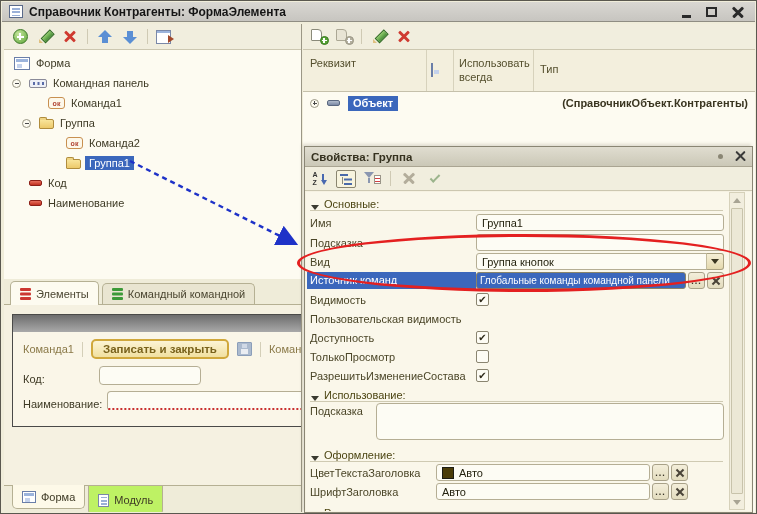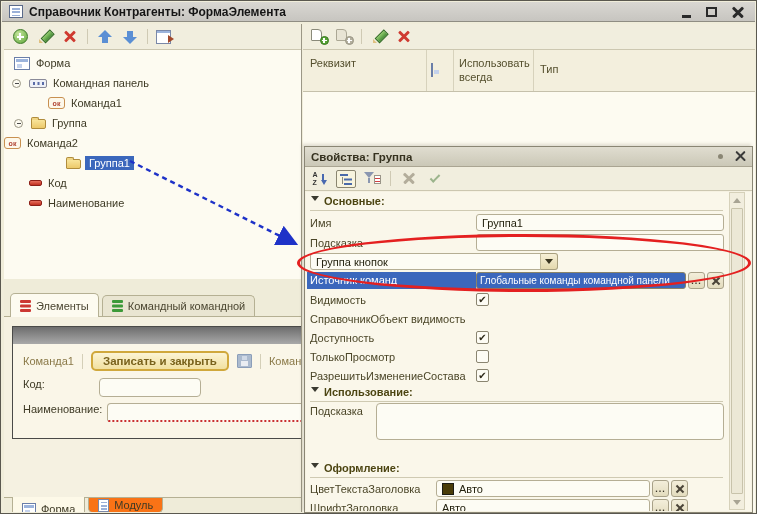--- a/index.html
+++ b/index.html
@@ -59,44 +59,44 @@
 .ic-form::before{content:"";position:absolute;left:1px;top:1px;right:1px;height:3px;background:#9cb4dc}
 .ic-form::after{content:"";position:absolute;left:2px;top:6px;width:5px;height:4px;background:#c4d2ec}
 .ic-cmdbar{width:18px;height:9px;border:1px solid #8a8a98;border-radius:2px;background:#eef0f6;position:relative;flex:none}
 .ic-cmdbar::before{content:"";position:absolute;left:2.5px;top:2.5px;width:2.6px;height:2.6px;background:#5a6ca8;box-shadow:4.5px 0 #5a6ca8,9px 0 #5a6ca8}
 .ic-ok{width:17px;height:12px;border:1px solid #c89050;border-radius:3px;background:#fdf8ea;color:#b04232;font-size:7px;font-weight:bold;display:flex;align-items:center;justify-content:center;flex:none;line-height:1}
 .ic-ok::before{content:"ок"}
 .ic-folder{width:15px;height:10px;background:linear-gradient(#f8e49a,#ecc96a);border:1px solid #b08c3c;border-radius:1px 2px 2px 1px;position:relative;flex:none;margin-top:2px}
 .ic-folder::before{content:"";position:absolute;top:-3px;left:-1px;width:6px;height:2px;background:#f0d584;border:1px solid #b08c3c;border-bottom:none;border-radius:2px 2px 0 0}
 .ic-attr{width:13px;height:6px;background:linear-gradient(#e8705e,#c03020);border:1px solid #8e2018;border-radius:2px;flex:none}
 
-.tabs{height:38px;background:#efecd9;display:flex;align-items:flex-end;padding-left:6px;gap:3px;border-bottom:1px solid #b5b093}
+.tabs{height:26px;background:#efecd9;display:flex;align-items:flex-end;padding-left:6px;gap:3px;border-bottom:1px solid #b5b093}
 .tab{height:21px;display:flex;align-items:center;gap:5px;padding:0 9px;border:1px solid #b5b093;border-bottom:none;border-radius:5px 5px 0 0;background:#e9e5d1;color:#4a4530}
 .tab.active{background:#fdfbf0;height:24px;margin-bottom:-1px}
 .btabs{height:27px;background:#efecd9;border-top:1px solid #b5b093;display:flex;align-items:flex-start;padding-left:8px;gap:3px}
-.btab{height:15px;border:1px solid #b5b093;border-top:none;border-radius:0 0 5px 5px;background:#f97316;display:flex;align-items:center;gap:5px;padding:0 9px}
+.btab{height:29px;border:1px solid #b5b093;border-top:none;border-radius:0 0 5px 5px;background:#bef264;display:flex;align-items:center;gap:5px;padding:0 9px}
 .btab.active{background:#fdf9e8;height:24px;margin-top:-1px}
 .ic-stack{width:11px;height:12px;position:relative;flex:none}
 .ic-stack::before{content:"";position:absolute;left:0;right:0;top:0;height:3px;border-radius:1px}
 .ic-stack.red::before{background:#cc3832;box-shadow:0 4.5px #cc3832,0 9px #cc3832}
 .ic-stack.green::before{background:#3c9a38;box-shadow:0 4.5px #3c9a38,0 9px #3c9a38}
 .ic-doc{width:11px;height:13px;background:#fff;border:1px solid #7a88a8;position:relative;flex:none}
 .ic-doc::before{content:"";position:absolute;left:1.5px;top:2px;right:1.5px;height:8px;background:repeating-linear-gradient(#9ab0d8 0 1.4px,#fff 1.4px 3.2px)}
 
 .preview{height:180px;background:#f5f1e1;position:relative;overflow:hidden}
 .pv-box{position:absolute;left:8px;top:9px;width:352px;height:113px;border:1px solid #4a4a48;background:#faf6e8}
 .pv-titlebar{height:17px;background:linear-gradient(#6d6d6d,#a9a9a9)}
 .pv-cmdbar{display:flex;align-items:center;gap:8px;padding:7px 10px 3px;white-space:nowrap}
 .pv-cmd{color:#8a7948}
 .pv-save{border:2px solid #d0a83c;border-radius:5px;background:linear-gradient(#fcf4d4,#f1e0a0);padding:2px 10px;font-weight:bold;color:#79621c;font-size:11.5px}
 .pv-sep{width:1px;height:15px;background:#d4cfb8;flex:none}
 .ic-floppy{width:15px;height:14px;background:#a3b4cc;border:1px solid #8095b4;position:relative;border-radius:1px;flex:none;opacity:.9}
 .ic-floppy::before{content:"";position:absolute;left:3px;bottom:1px;width:7px;height:5px;background:#e9edf4}
 .ic-floppy::after{content:"";position:absolute;left:4px;top:1px;width:5px;height:4px;background:#ccd6e6}
-.pv-row{display:flex;align-items:flex-start;padding:4px 10px 2px}
+.pv-row{display:flex;align-items:flex-end;padding:4px 10px 2px}
 .pv-input{height:19px;border:1px solid #b5ae94;border-radius:4px;background:#fdfcf4}
 .pv-input.flagged{border-bottom:2px dotted #c93030;border-radius:4px 4px 2px 2px}
 
 .rp-header{position:relative;height:42px;background:#f3efdd;border-bottom:1px solid #c5c0ab;color:#55502e}
 .rp-header .h1{position:absolute;left:7px;top:7px}
 .rp-header .h2{position:absolute;left:156px;top:6px;width:78px;line-height:14px}
 .rp-header .h3{position:absolute;left:237px;top:13px}
 .vline{position:absolute;top:0;bottom:0;width:1px;background:#d7d2bc}
 .hicon{position:absolute;left:128px;top:14px}
 .rp-row{height:22px;display:flex;align-items:center;padding:0 7px;gap:8px}
@@ -121,21 +121,21 @@
 .ic-cat::after{content:"";position:absolute;left:4.5px;top:6px;width:1px;height:7px;background:#8a8a80}
 .ic-filter{position:relative;width:17px;height:15px}
 .ic-filter::before{content:"";position:absolute;left:0;top:1px;border-left:5.5px solid transparent;border-right:5.5px solid transparent;border-top:6px solid #8a96b0}
 .ic-filter::after{content:"";position:absolute;left:4.6px;top:7px;width:2px;height:5px;background:#8a96b0}
 .ic-filter .fmark{position:absolute;right:0;top:4px;width:7px;height:9px;border:1px solid #9a9588;background:linear-gradient(#fff 0 2px,#d04040 2px 3.4px,#fff 3.4px 5px,#d04040 5px 6.4px,#fff 6.4px)}
 .ic-xdis{position:relative;width:12px;height:12px}
 .ic-xdis::before,.ic-xdis::after{content:"";position:absolute;left:-1px;top:4.6px;width:14px;height:2.6px;background:#b3ad9b;border-radius:1px}
 .ic-xdis::before{transform:rotate(45deg)}.ic-xdis::after{transform:rotate(-45deg)}
 .ic-checkdis{width:10px;height:5px;border-left:2.4px solid #9cb48c;border-bottom:2.4px solid #9cb48c;transform:rotate(-45deg);margin-top:-3px}
 .pw-grid{position:absolute;left:1px;right:1px;top:45px;bottom:1px;background:#faf7ea;overflow:hidden;padding:2px 0 0 4px}
-.psec{height:16px;display:flex;align-items:flex-start;font-weight:bold;color:#4c4512;border-bottom:1px solid #cfcab2;margin:1px 28px 1px 0}
+.psec{height:16px;display:flex;align-items:flex-end;font-weight:normal;color:#4c4512;border-bottom:1px solid #cfcab2;margin:1px 28px 1px 0}
 .psec::before{content:"";border-left:4px solid transparent;border-right:4px solid transparent;border-top:5px solid #3a3a30;margin:1px 5px 0 1px}
 .prow{display:flex;align-items:center;height:19px;position:relative}
 .prow.h21{height:21px}
 .plabel{width:166px;flex:none;white-space:nowrap;overflow:hidden;color:#4b4628}
 .plabel.sel{background:#3b67bc;color:#fff;height:17px;line-height:17px;padding-left:3px;margin-left:-3px;width:169px}
 .pval{display:flex;align-items:center;gap:2px;width:248px;flex:none}
 .pinput{height:17px;border:1px solid #b5ae94;border-radius:3px;background:#fdfcf4;display:flex;align-items:center;padding:0 5px;color:#24220f;flex:1;white-space:nowrap;overflow:hidden}
 .pinput.selval{background:#3b67bc;color:#fff;border-color:#8a8468;font-size:10px;padding:0 3px}
 .ddwrap{position:relative;flex:1;display:flex}
 .ddbtn{width:18px;height:17px;border:1px solid #a89f7e;border-left:1px solid #c2bb9c;border-radius:0 3px 3px 0;background:linear-gradient(#f6efd6,#e4d9ae);display:flex;align-items:center;justify-content:center;margin-left:-3px;flex:none}
@@ -210,26 +210,26 @@
       </div>
       <div class="ti" style="padding-left:8px">
         <span class="exp"></span>
         <span class="ic-cmdbar"></span>
         <span class="tlabel">Командная панель</span>
       </div>
       <div class="ti" style="padding-left:44px">
         <span class="ic-ok"></span>
         <span class="tlabel">Команда1</span>
       </div>
-      <div class="ti" style="padding-left:10px">
+      <div class="ti" style="padding-left:18px">
         <span class="exp"></span>
         <span class="ic-folder"></span>
         <span class="tlabel">Группа</span>
       </div>
-      <div class="ti" style="">
+      <div class="ti" style="padding-left:62px">
         <span class="ic-ok"></span>
         <span class="tlabel">Команда2</span>
       </div>
       <div class="ti" style="padding-left:62px">
         <span class="ic-folder"></span>
         <span class="tlabel sel">Группа1</span>
       </div>
       <div class="ti" style="padding-left:25px">
         <span class="ic-attr"></span>
         <span class="tlabel">Код</span>
@@ -309,20 +309,26 @@
     </div>
     <div class="rp-header">
       <div class="vline" style="left:123px"></div>
       <div class="vline" style="left:150px"></div>
       <div class="vline" style="left:230px"></div>
       <span class="h1">Реквизит</span>
       <span class="hicon"><span class="ic-form" style="width:15px;height:12px"></span></span>
       <span class="h2">Использовать всегда</span>
       <span class="h3">Тип</span>
     </div>
+    <div class="rp-row">
+      <span class="exp plus" style="margin-right:0"></span>
+      <span class="ic-dashblue"></span>
+      <span class="chip">Объект</span>
+      <span class="rtype">(СправочникОбъект.Контрагенты)</span>
+    </div>
   </div>
 
   <div class="props">
     <div class="pw-title">
       <span>Свойства: Группа</span>
       <span class="pin"></span>
       <span class="ic-x"></span>
     </div>
     <div class="pw-toolbar">
       <span class="tbi">
@@ -361,20 +367,21 @@
       </div>
 
       <div class="prow">
         <span class="plabel">Подсказка</span>
         <span class="pval">
             <span class="pinput"></span>
           </span>
       </div>
 
       <div class="prow">
+        <span class="plabel">Вид</span>
         <span class="pval">
           <span class="ddwrap">
             <span class="pinput">Группа кнопок</span>
             <span class="ddbtn">
                 <span class="dd-caret"></span>
               </span>
           </span>
         </span>
       </div>
 
@@ -390,21 +397,21 @@
       </div>
 
       <div class="prow">
         <span class="plabel">Видимость</span>
         <span class="pval">
             <span class="cb checked"></span>
           </span>
       </div>
 
       <div class="prow">
-        <span class="plabel">СправочникОбъект видимость</span>
+        <span class="plabel">Пользовательская видимость</span>
       </div>
 
       <div class="prow">
         <span class="plabel">Доступность</span>
         <span class="pval">
             <span class="cb checked"></span>
           </span>
       </div>
 
       <div class="prow">
@@ -423,21 +430,21 @@
 
       <div class="psec">
           <span>Использование:</span>
         </div>
 
       <div class="prow tall">
         <span class="plabel">Подсказка</span>
         <span class="ptext"></span>
       </div>
 
-      <div class="psec" style="margin-top:20px">
+      <div class="psec" style="margin-top:4px">
           <span>Оформление:</span>
         </div>
 
       <div class="prow fmt">
         <span class="plabel">ЦветТекстаЗаголовка</span>
         <span class="pval">
           <span class="pinput">
               <span class="swatch"></span>
               <span>Авто</span>
             </span>

